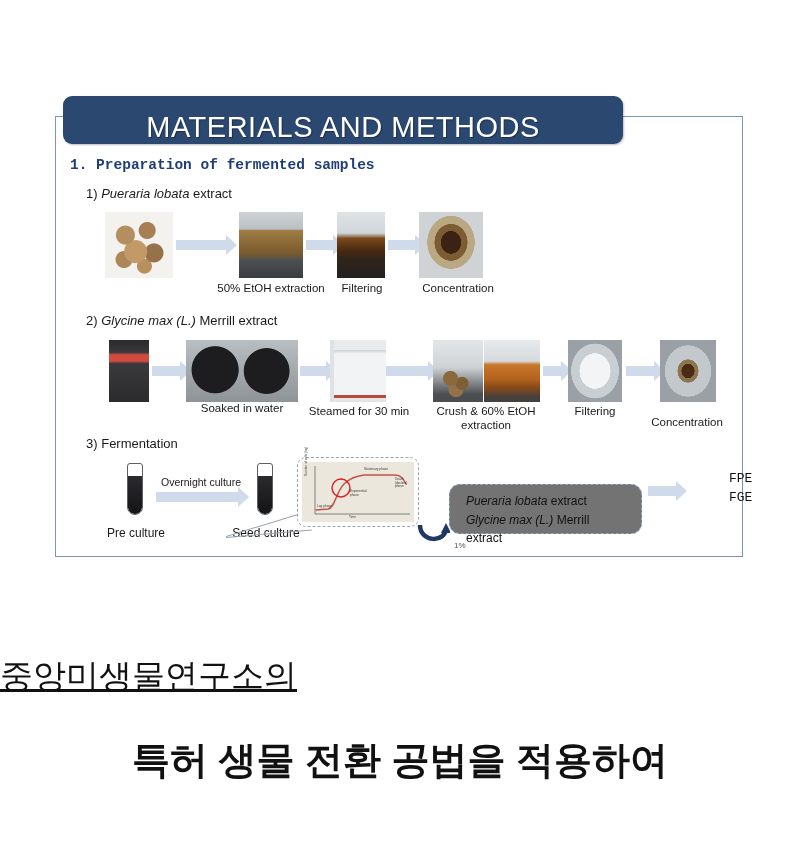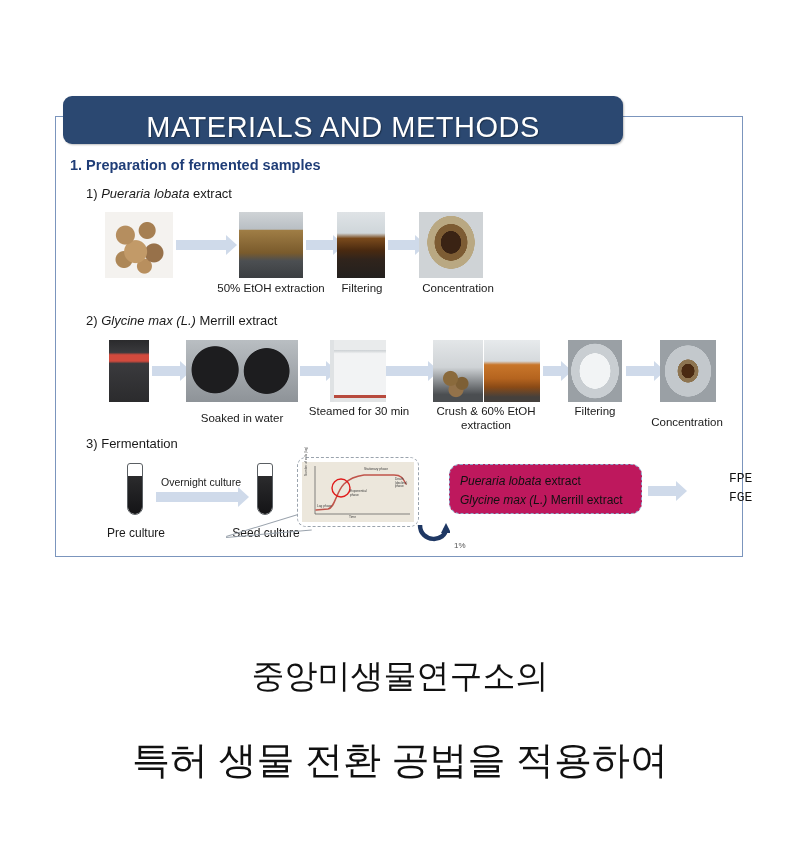--- a/index.html
+++ b/index.html
@@ -136,56 +136,57 @@
   #curve-inner{
     width:100%;height:100%;background:#ece7dc;position:relative;
   }
   #curve-box .cl{
     position:absolute;font-size:3.2px;color:#3b3b3b;line-height:1.1;
   }
   .leader{position:absolute;border-top:1px solid #9aa3ad;transform-origin:0 0;}
 
   
   #extract-box{
-    position:absolute;left:449px;top:464px;width:193px;height:50px;
-    border:1.4px dashed #8fa9c9;border-radius:11px;background:#be185d;
-    box-sizing:border-box;padding:7px 10px;
+    position:absolute;left:449px;top:484px;width:193px;height:50px;
+    border:1.4px dashed #8fa9c9;border-radius:11px;background:#737373;
+    box-sizing:border-box;padding:7px 16px;
   }
   #extract-box div{font-size:12px;line-height:1.55;color:#111;}
 
   #fpe{position:absolute;left:729px;top:470px;font-size:13px;
        line-height:1.45;color:#111;text-align:right;font-family:Liberation Mono, monospace;}
 
   
   #recycle{position:absolute;left:416px;top:523px;width:34px;height:26px;}
   #pct{position:absolute;left:454px;top:541px;font-size:8px;color:#555;}
 
   
   #kr1{
-    position:absolute;left:0;right:0;top:654px;text-align:center;
+    position:absolute;left:0;right:0;top:654px;text-align:left;
     font-size:33px;color:#111;font-weight:400;
     font-family:"Liberation Sans","DejaVu Sans",sans-serif;
+    text-decoration:underline;
   }
   #kr2{
     position:absolute;left:0;right:0;top:735px;text-align:center;
-    font-size:38px;color:#111;font-weight:normal;
+    font-size:38px;color:#111;font-weight:bold;
     font-family:"Liberation Sans","DejaVu Sans",sans-serif;
   }
 </style>
 </head>
 <body>
 
 <div id="slide"></div>
 <div id="banner-mask"></div>
 
 <div id="banner">
   <span class="txt">MATERIALS AND METHODS</span>
 </div>
 
-<div class="sec-head" style="left:70px;top:157px;">1. Preparation of fermented samples</div>
+<div class="sec-head" style="left:70px;top:157px;font-family:Liberation Mono, monospace;">1. Preparation of fermented samples</div>
 
 <div class="sub-head" style="left:86px;top:186px;">
   <span>1)</span>
   <i class="it">Pueraria lobata</i><span> extract</span>
 </div>
 
 <div class="photo ph-root" style="left:105px;top:212px;width:68px;height:66px;"></div>
 <div class="arrow" style="left:176px;top:240px;width:50px;"></div>
 <div class="photo ph-jar" style="left:239px;top:212px;width:64px;height:66px;"></div>
 <div class="arrow" style="left:306px;top:240px;width:27px;"></div>
@@ -208,21 +209,21 @@
 <div class="arrow" style="left:300px;top:366px;width:26px;"></div>
 <div class="photo ph-steam" style="left:330px;top:340px;width:52px;height:62px;"></div>
 <div class="arrow" style="left:386px;top:366px;width:42px;"></div>
 <div class="photo ph-crush" style="left:433px;top:340px;width:50px;height:62px;"></div>
 <div class="photo ph-etoh" style="left:484px;top:340px;width:56px;height:62px;"></div>
 <div class="arrow" style="left:543px;top:366px;width:18px;"></div>
 <div class="photo ph-filt2" style="left:568px;top:340px;width:54px;height:62px;"></div>
 <div class="arrow" style="left:626px;top:366px;width:28px;"></div>
 <div class="photo ph-conc2" style="left:660px;top:340px;width:56px;height:62px;"></div>
 
-<div class="cap" style="left:186px;top:411px;width:112px;">Soaked in water</div>
+<div class="cap" style="left:186px;top:401px;width:112px;">Soaked in water</div>
 <div class="cap" style="left:300px;top:404px;width:118px;">Steamed for 30 min</div>
 <div class="cap" style="left:424px;top:404px;width:124px;">Crush &amp; 60% EtOH extraction</div>
 <div class="cap" style="left:563px;top:404px;width:64px;">Filtering</div>
 <div class="cap" style="left:633px;top:415px;width:108px;">Concentration</div>
 
 <div class="sub-head" style="left:86px;top:436px;">
   <span>3)</span>
   <span>Fermentation</span>
 </div>
 

